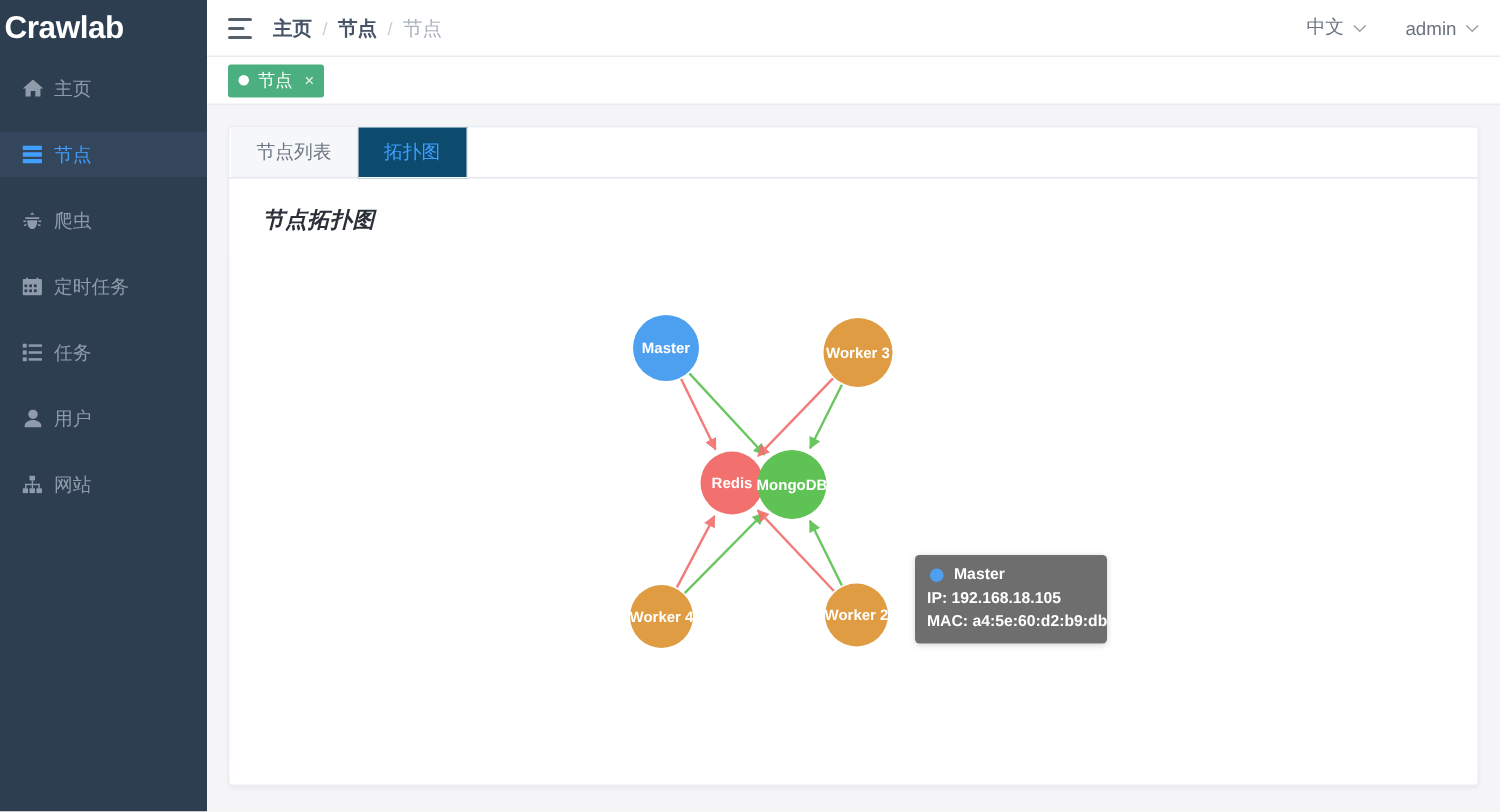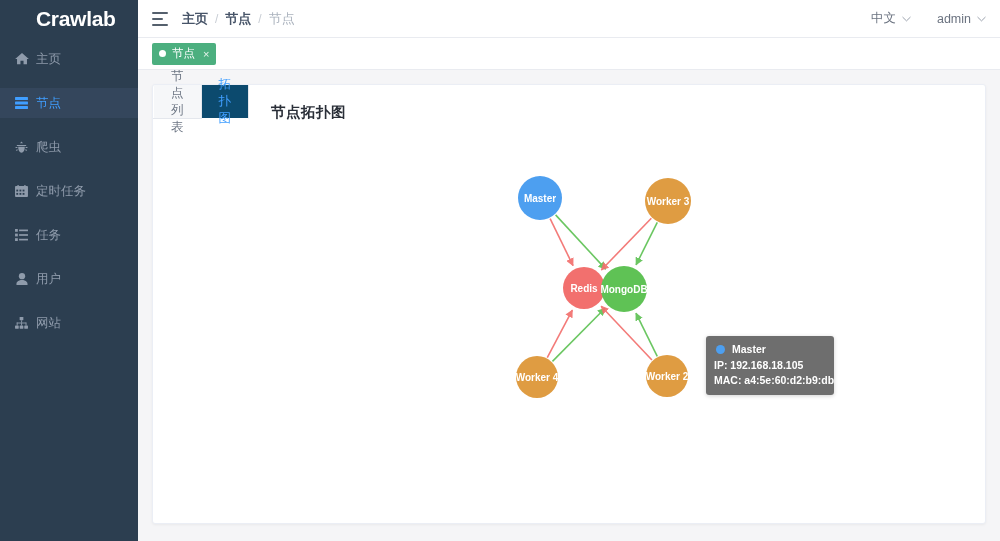--- a/index.html
+++ b/index.html
@@ -14,26 +14,25 @@
   
   .sidebar {
     width: 138px; height: 541px;
     background: #2c3e50;
     flex: 0 0 138px;
     overflow: hidden;
   }
   .brand {
     height: 38px;
     display: flex; align-items: center;
-    padding-left: 26px;
+    padding-left: 3px;
     color: #ffffff;
     font-size: 21px;
     font-weight: bold;
     letter-spacing: -0.3px;
-    margin-left: 10px;
   }
   .nav { margin-top: 6px; }
   .nav-item {
     display: flex; align-items: center;
     height: 30px;
     padding-left: 14px;
     color: #8f9bab;
     font-size: 12.5px;
     cursor: pointer;
     margin-bottom: 14px;
@@ -112,21 +111,21 @@
   }
   .tag .x { margin-left: 8px; font-size: 11px; color: #e8f5ee; cursor: pointer; }
 
   .content { flex: 1; padding: 14px; overflow: hidden; }
   .card {
     background: #ffffff;
     border: 1px solid #ebeef5;
     border-radius: 3px;
     box-shadow: 0 1px 3px rgba(0,0,0,.05);
     height: 440px;
-    display: flex; flex-direction: row;
+    display: flex; flex-direction: column;
   }
 
   .tabs {
     display: flex;
     height: 34px;
     border-bottom: 1px solid #e4e7ed;
     padding-left: 1px;
     flex: 0 0 34px;
   }
   .tab {
@@ -145,20 +144,21 @@
     margin-bottom: -1px;
   }
 
   .card-body { flex: 1; position: relative; }
   .card-title {
     font-size: 14.5px;
     font-weight: bold;
     color: #2a2f38;
     padding: 18px 0 0 22px;
     letter-spacing: .5px;
+    font-style: italic;
   }
 
   
   .graph-wrap {
     position: absolute;
     left: 0; top: 0; right: 0; bottom: 0; font-weight: bold;
   }
   .graph-svg { position: absolute; left: 0; top: 0; }
 
   .tooltip {

